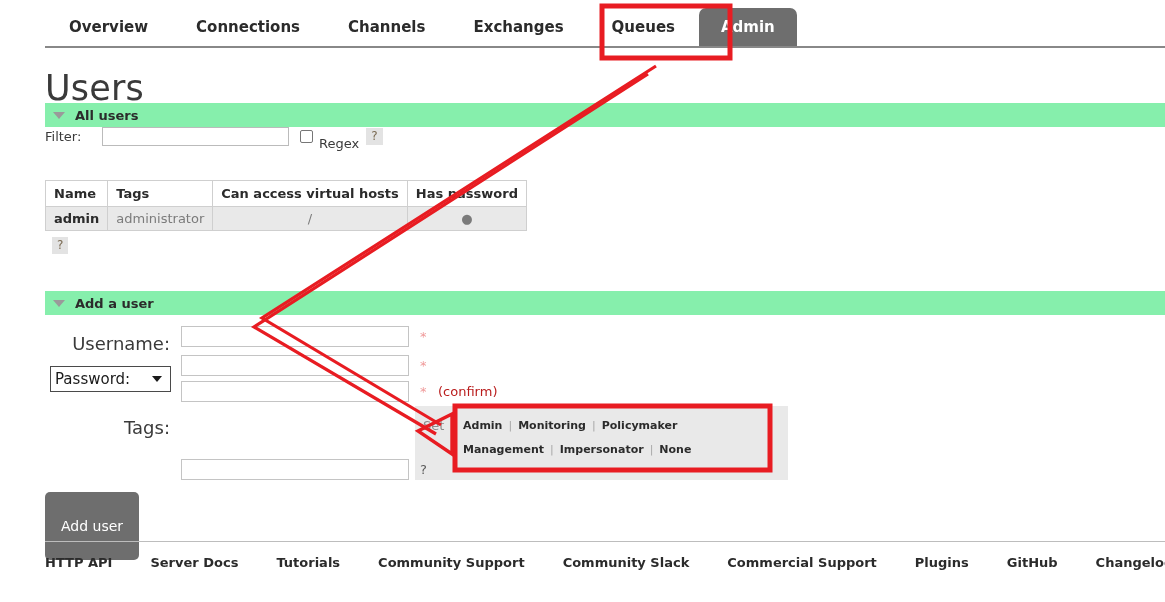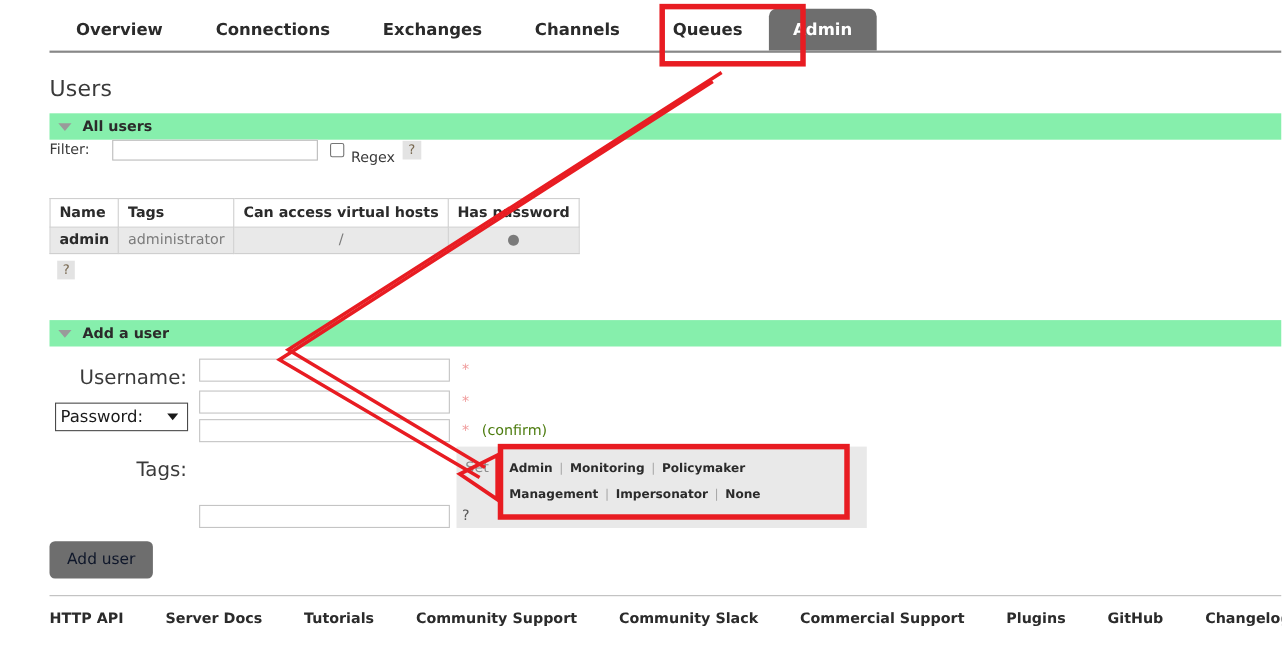--- a/index.html
+++ b/index.html
@@ -54,21 +54,21 @@
     border-radius: 7px 7px 0 0;
     padding: 10px 22px 10px 22px;
     margin-bottom: 0px;
   }
 
   
   .page-title {
     position: absolute;
     left: 45px;
     top: 68px;
-    font-size: 20px;
+    font-size: 35px;
     font-weight: normal;
     color: #3a3a3a;
     font-family: "DejaVu Sans", sans-serif;
     letter-spacing: 0.2px;
   }
 
   
   .section-bar {
     position: absolute;
     left: 45px;
@@ -185,21 +185,21 @@
     padding: 0 3px;
   }
   .req {
     position: absolute;
     color: #f09a9a;
     font-size: 13px;
   }
   .confirm-text {
     position: absolute;
     font-size: 13px;
-    color: #4d7c0f;
+    color: #b91c1c;
   }
   .pw-select {
     position: absolute;
     left: 50px;
     top: 366px;
     width: 121px;
     height: 26px;
     border: 1px solid #4a4a4a;
     background: #fff;
     box-sizing: border-box;
@@ -256,26 +256,26 @@
     color: #5a5a5a;
     cursor: pointer;
   }
 
   
   .add-btn {
     position: absolute;
     left: 45px;
     top: 492px;
     background: #6e6e6e;
-    color: #0f172a;
+    color: #ffffff;
     border: none;
     border-radius: 5px;
     font-size: 14px;
     font-family: "DejaVu Sans", sans-serif;
-    padding: 9px 16px;
+    padding: 26px 16px;
     cursor: pointer;
     text-align: right;
   }
 
   
   .footer {
     position: absolute;
     left: 45px;
     top: 541px;
     width: 1120px;
@@ -306,22 +306,22 @@
 </style>
 </head>
 <body>
 
 <div class="page">
 
   <div class="nav">
     <ul class="nav-list">
       <li class="nav-item">Overview</li>
       <li class="nav-item">Connections</li>
+      <li class="nav-item">Channels</li>
       <li class="nav-item">Exchanges</li>
-      <li class="nav-item">Channels</li>
       <li class="nav-item">Queues</li>
       <li class="nav-item active">Admin</li>
     </ul>
   </div>
 
   <div class="page-title">Users</div>
 
   <div class="section-bar" style="top:103px;">
     <span class="tri"></span>
     <span class="section-title">All users</span>

